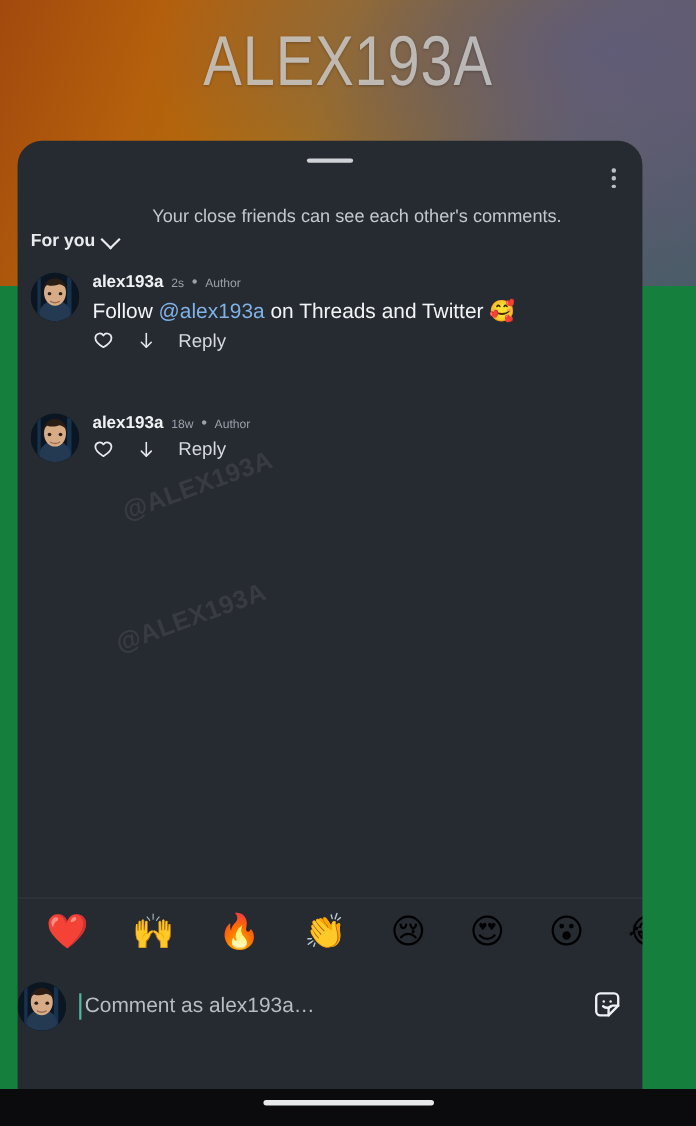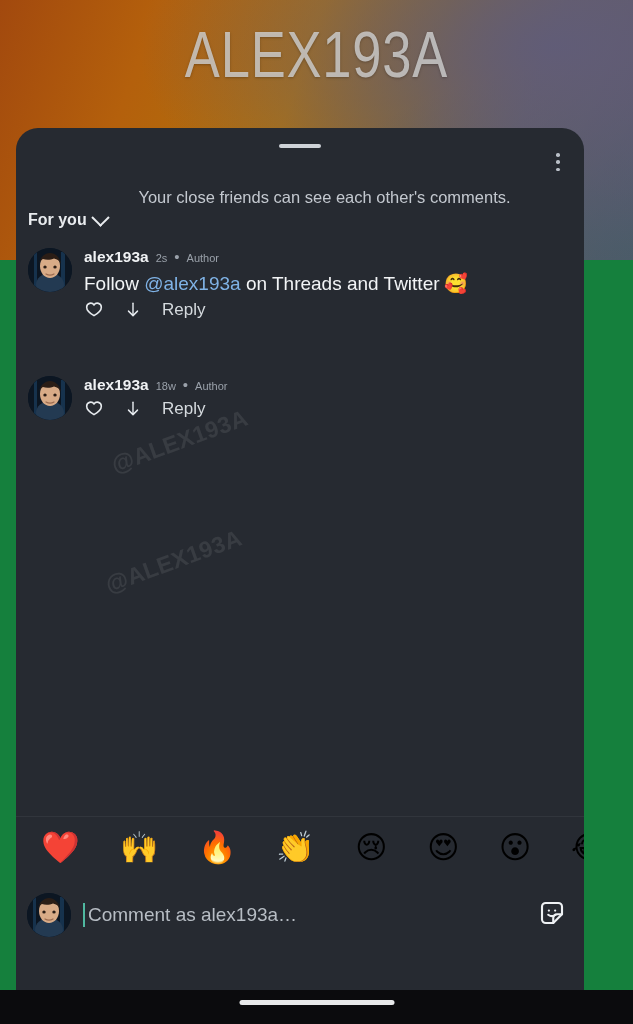--- a/index.html
+++ b/index.html
@@ -172,21 +172,21 @@
     line-height:1;
     cursor:pointer;
     font-family:"DejaVu Sans", sans-serif;
   }
 
   
   #composer {
     position:absolute; left:0; bottom:38px;
     width:617px; height:74px;
     display:flex; align-items:center;
-    padding:0 16px 0 11px;
+    padding:0 16px 0 0;
   }
   #composer .avatar { width:44px; height:44px; margin-top:0; }
   #composer-field {
     flex:1 1 auto;
     display:flex; align-items:center;
     margin-left:12px;
     min-width:0;
   }
   #caret {
     width:2px; height:24px;

